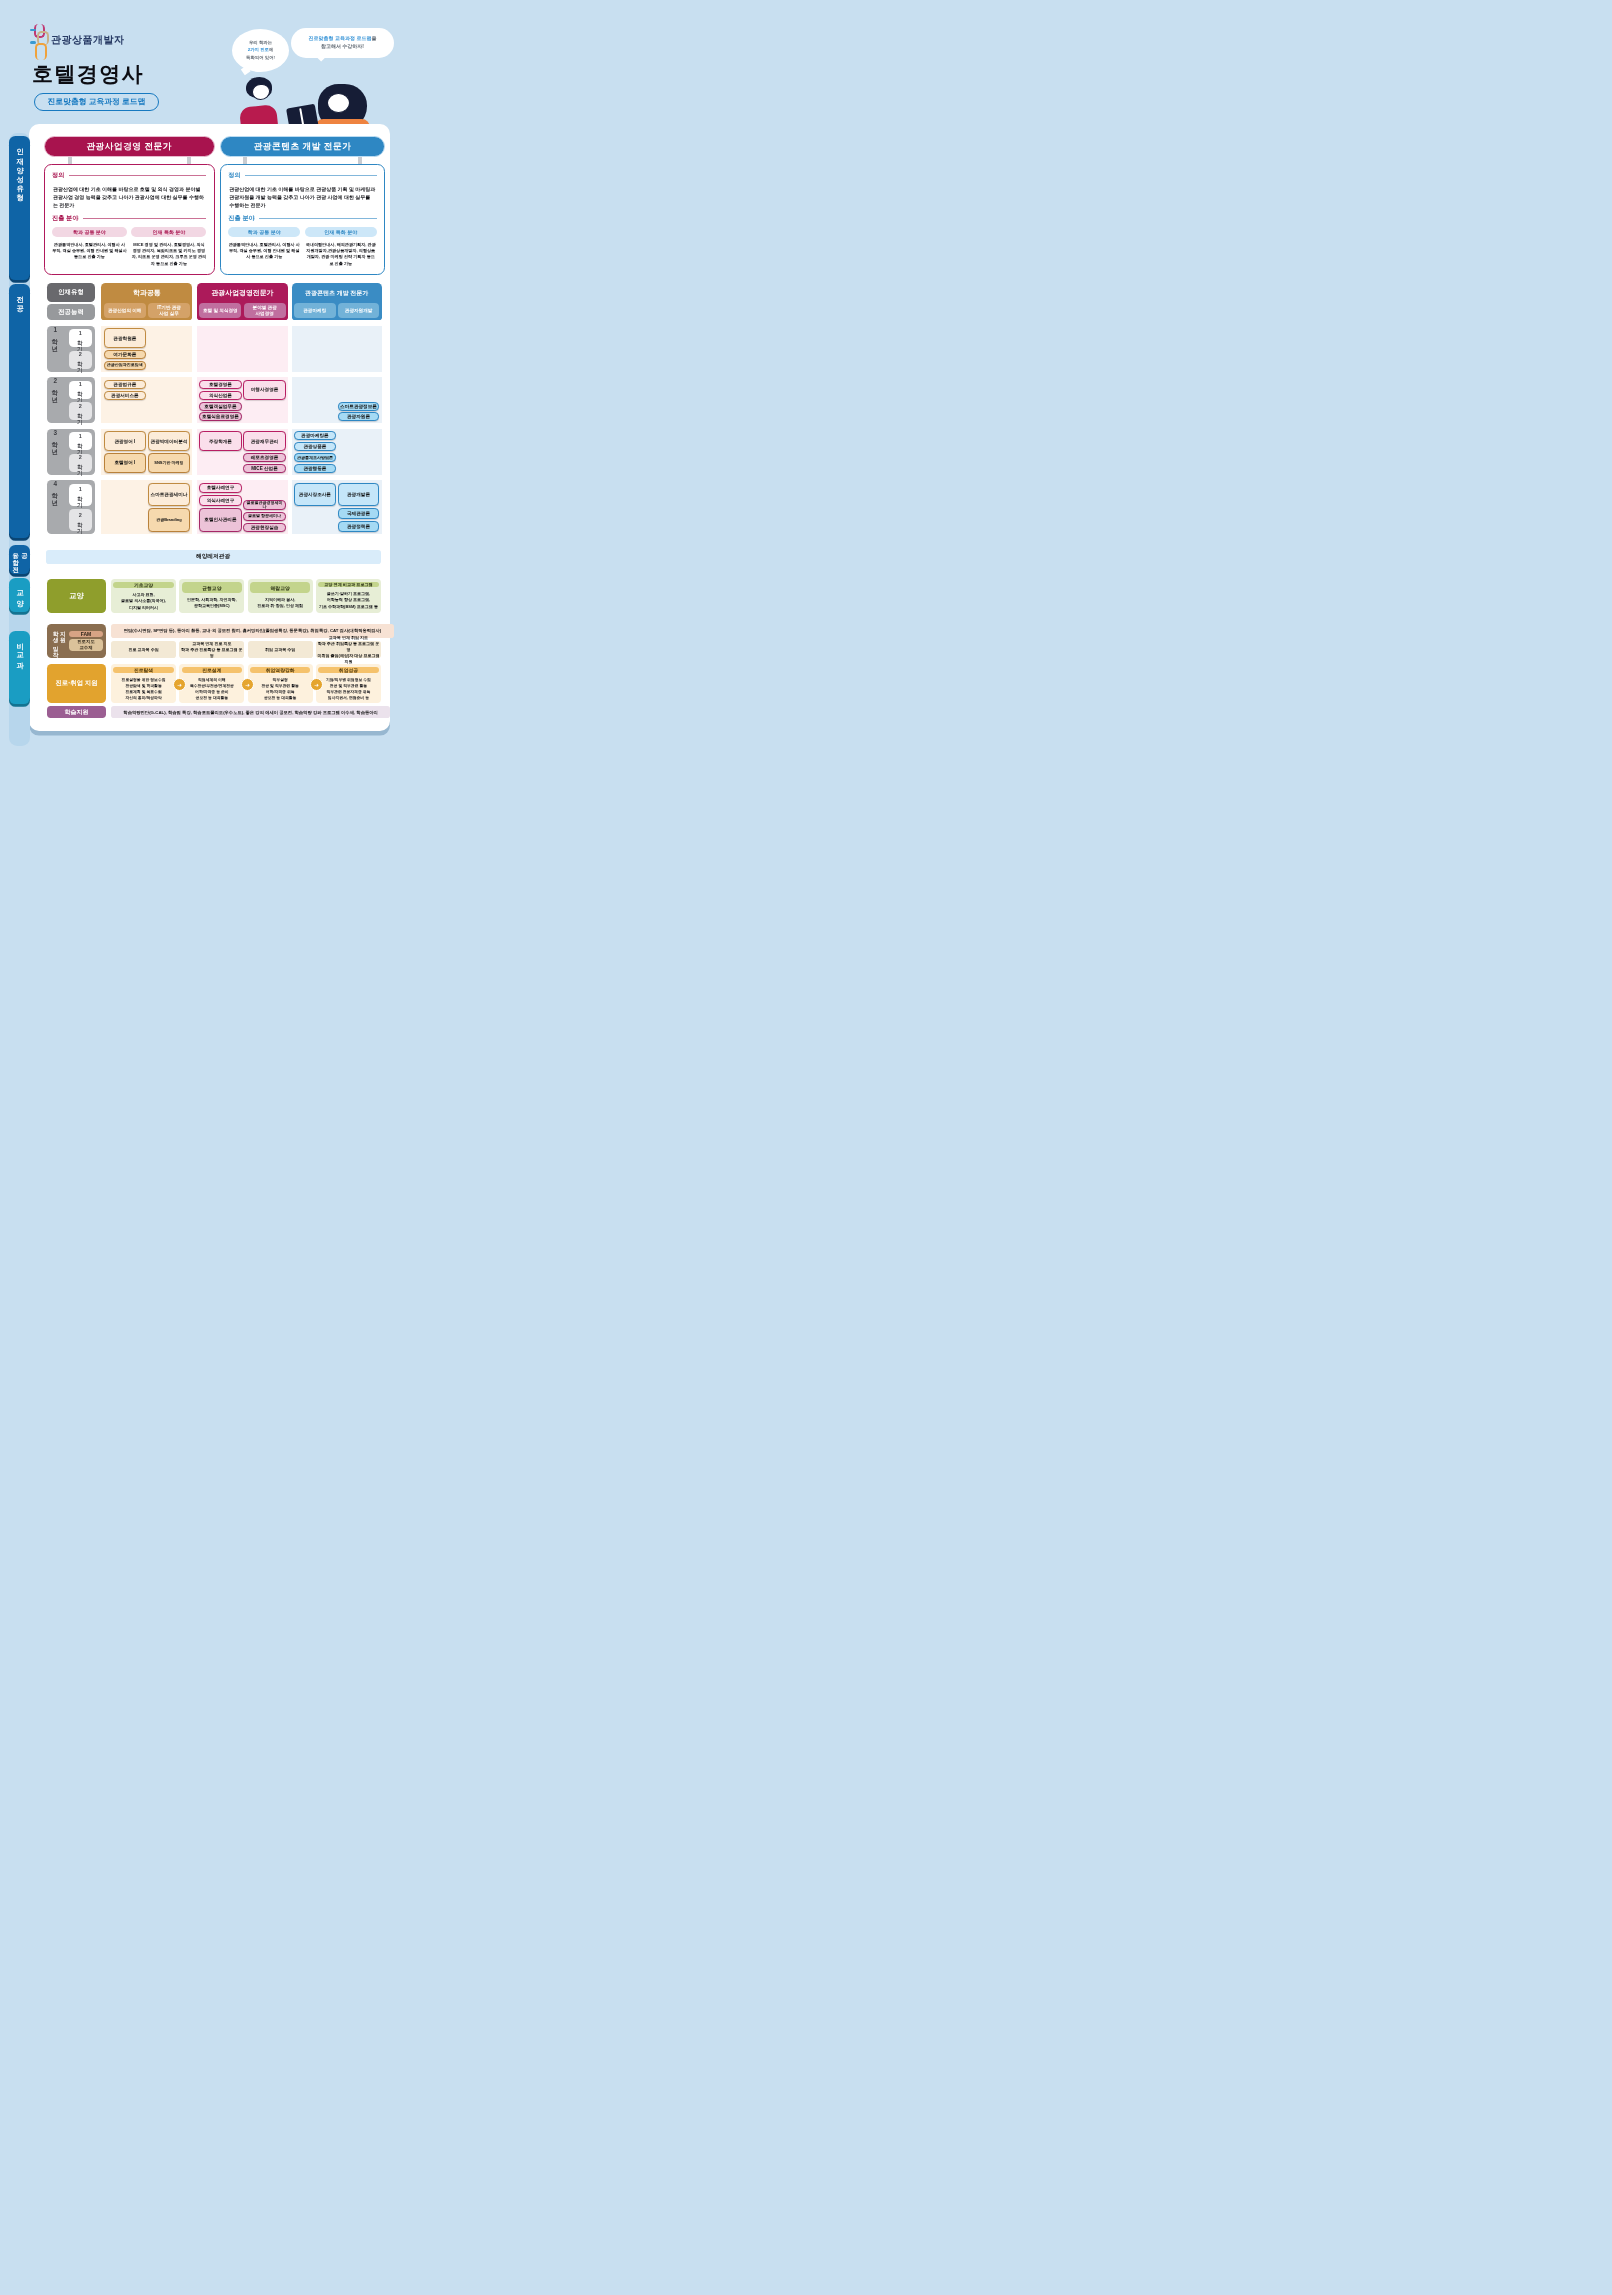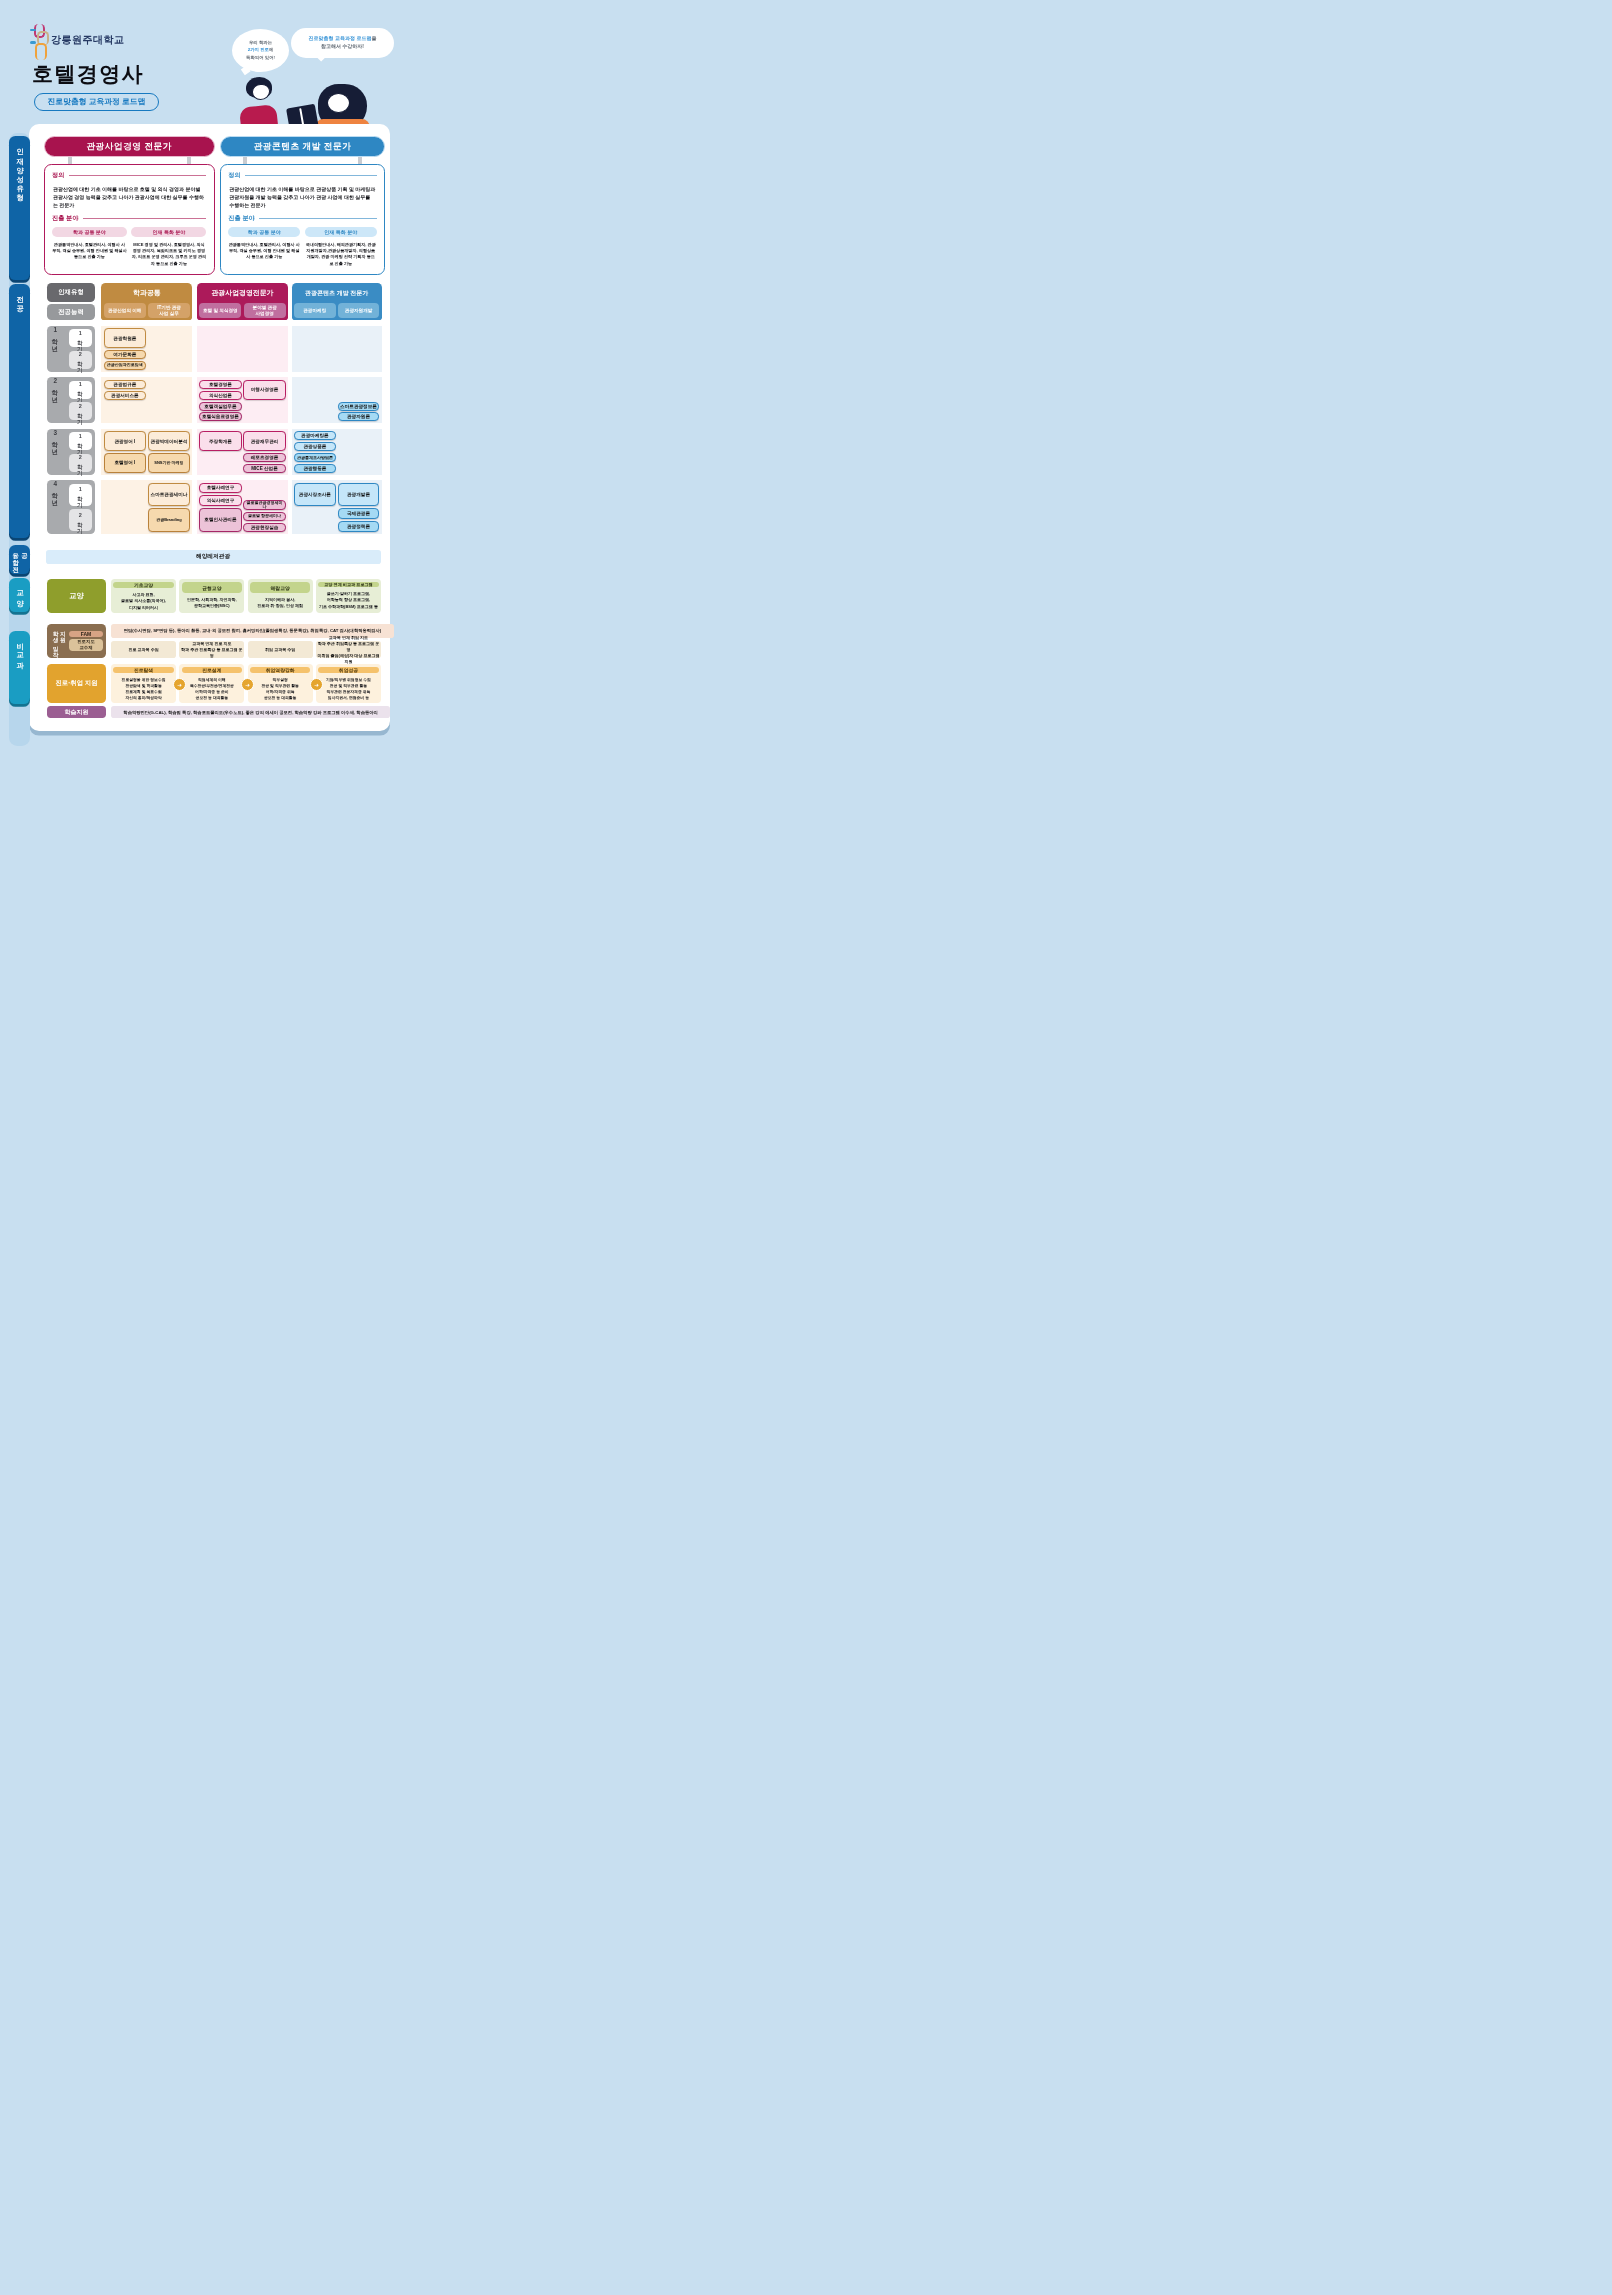--- a/index.html
+++ b/index.html
@@ -133,21 +133,21 @@
 
 <div class="page">
 
   <div class="abs logo">
     <span class="lg-u"></span>
       <span class="lg-tan"></span>
       <span class="lg-blue1"></span>
       <span class="lg-blue2"></span>
       <span class="lg-or"></span>
   </div>
-  <div class="abs uni-name">강릉원주대학교</div>
+  <div class="abs uni-name">관광상품개발자</div>
   <div class="abs dept-title">호텔경영사</div>
   <div class="abs badge">진로맞춤형 교육과정 로드맵</div>
 
   <div class="abs bub bub-l">
     <span>우리 학과는</span>
     <span><b class="acc">2가지 진로</b><span>에</span></span>
     <span>특화되어 있어!</span>
   </div>
   <div class="abs bub bub-r">
     <span><b class="acc">진로맞춤형 교육과정 로드맵</b><span>을</span></span>

